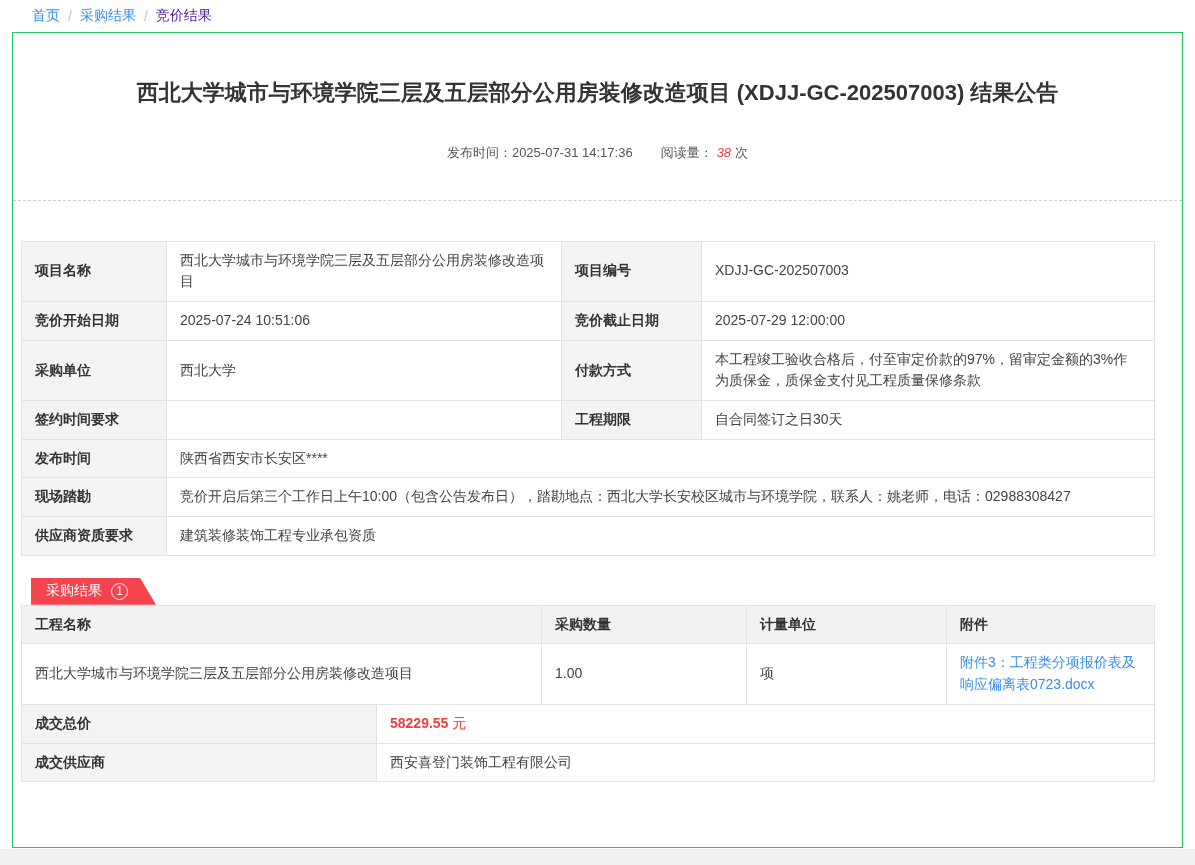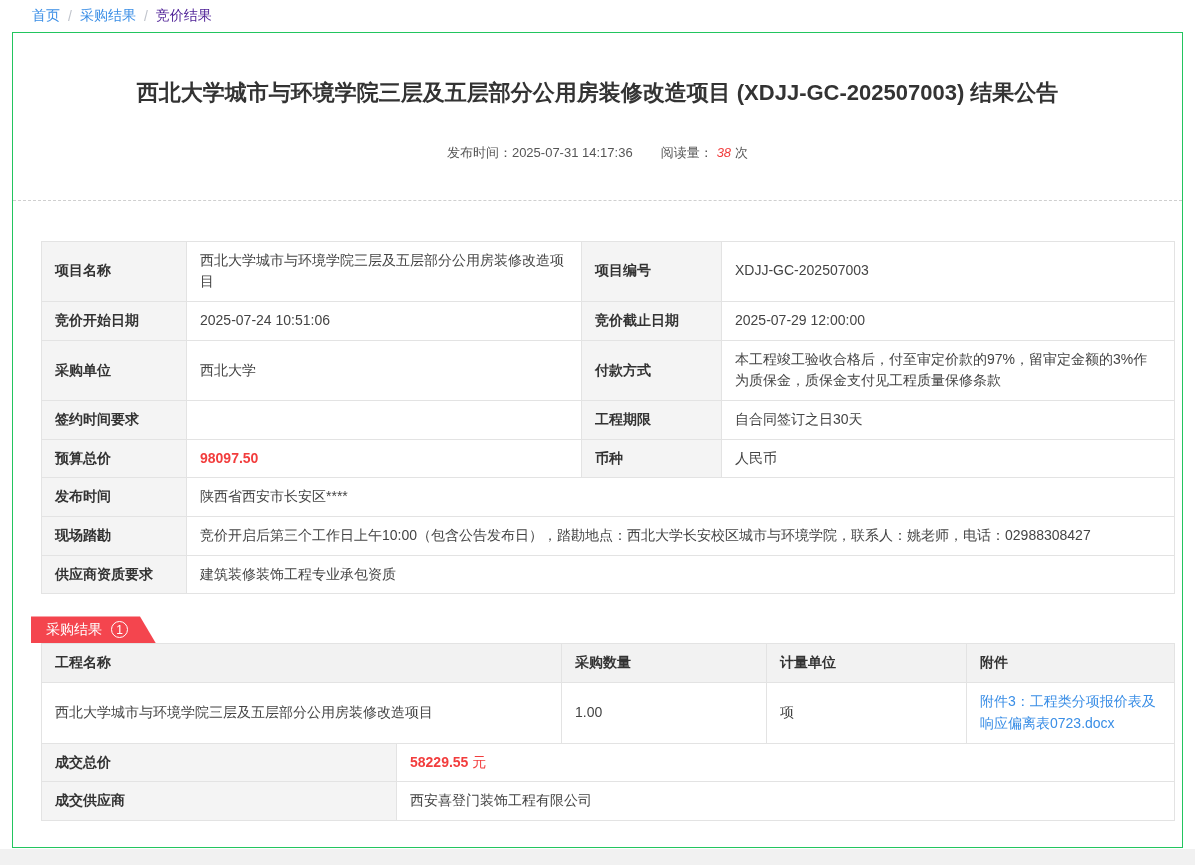--- a/index.html
+++ b/index.html
@@ -46,21 +46,21 @@
   .meta .views-count { color: #f23d3d; font-style: italic; margin: 0 4px; }
   .dashed-divider {
     border: none;
     border-top: 1px dashed #cfcfcf;
     margin: 38px 0 0 0;
   }
 
   table {
     border-collapse: collapse;
     width: 1133px;
-    margin: 0 28px;
+    margin: 0 8px;
     font-size: 14px;
     table-layout: fixed;
   }
   .info-table { margin-top: 40px; }
   th, td {
     border: 1px solid #e3e3e3;
     padding: 8px 13px;
     text-align: left;
     vertical-align: middle;
     line-height: 1.55;
@@ -155,26 +155,20 @@
       <th>付款方式</th>
       <td>本工程竣工验收合格后，付至审定价款的97%，留审定金额的3%作为质保金，质保金支付见工程质量保修条款</td>
     </tr>
     <tr>
       <th>签约时间要求</th>
       <td></td>
       <th>工程期限</th>
       <td>自合同签订之日30天</td>
     </tr>
     <tr>
-      <th>预算总价</th>
-      <td><span class="price">98097.50</span></td>
-      <th>币种</th>
-      <td>人民币</td>
-    </tr>
-    <tr>
       <th>发布时间</th>
       <td colspan="3">陕西省西安市长安区****</td>
     </tr>
     <tr>
       <th>现场踏勘</th>
       <td colspan="3">竞价开启后第三个工作日上午10:00（包含公告发布日），踏勘地点：西北大学长安校区城市与环境学院，联系人：姚老师，电话：02988308427</td>
     </tr>
     <tr>
       <th>供应商资质要求</th>
       <td colspan="3">建筑装修装饰工程专业承包资质</td>

